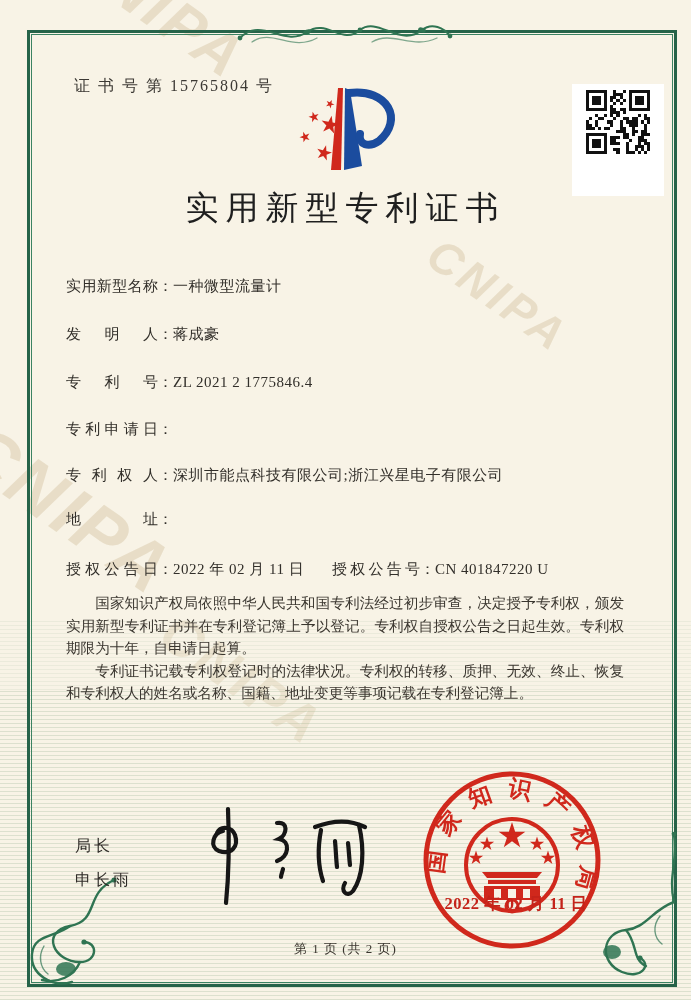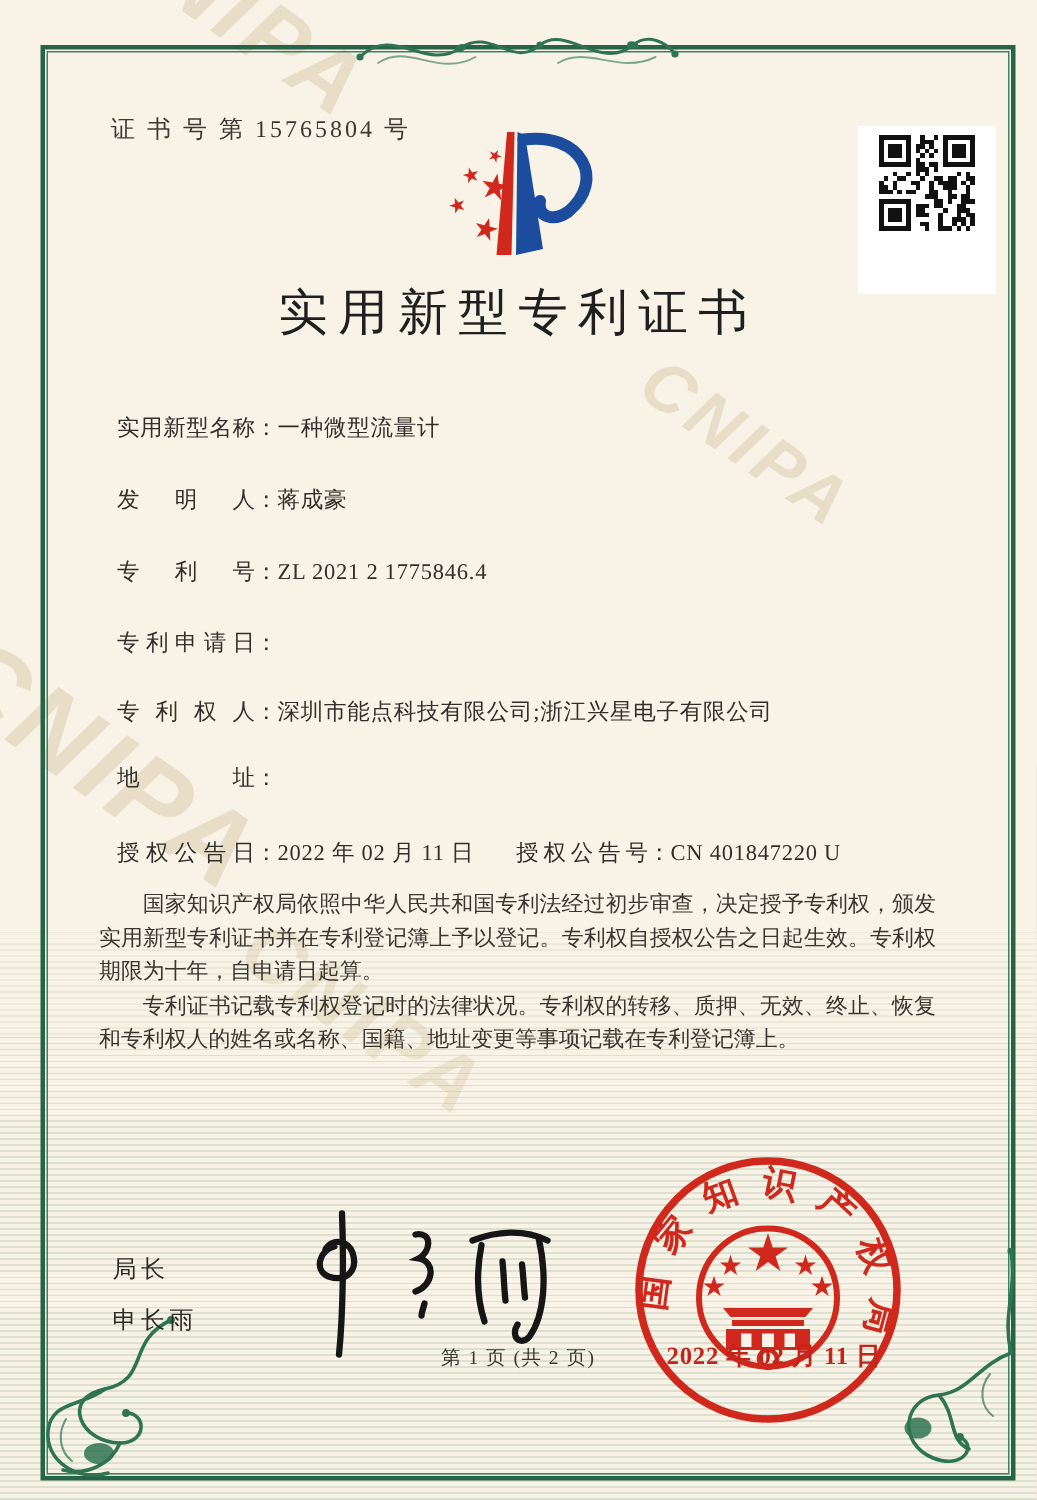--- a/index.html
+++ b/index.html
@@ -36,38 +36,38 @@
   .cert-no { position:absolute; left:74px; top:76px; font-size:16px; letter-spacing:2px; color:#3c3934; z-index:2; }
   .qr-box { position:absolute; left:572px; top:84px; width:92px; height:112px; background:#ffffff; z-index:2; }
   .qr-box svg { position:absolute; left:14px; top:6px; }
   .logo { position:absolute; left:288px; top:84px; z-index:2; }
   .title {
     position:absolute; left:0; right:0; top:186px; text-align:center; z-index:2;
     font-size:33px; font-weight:normal; letter-spacing:7px; color:#1f1f1f;
   }
   .frow {
     position:absolute; left:66px; width:558px; display:flex; align-items:flex-start;
-    font-size:15px; line-height:23px; z-index:2;margin-left:12px;
+    font-size:15px; line-height:23px; z-index:2;
   }
   .flabel { flex:0 0 92px; text-align:justify; text-align-last:justify; color:#322f2a; }
   .fcolon { flex:0 0 15px; }
   .fval { flex:1; letter-spacing:.5px; }
   .grant-pair { position:absolute; left:266px; top:0; display:flex; width:292px; }
   .grant-pair .flabel { flex:0 0 88px; }
   .paras { position:absolute; left:66px; top:592px; width:558px; z-index:2; font-size:14.6px; line-height:22.5px; color:#3a362f; text-align:justify; }
   .paras p { text-indent:2em; }
   .director { position:absolute; left:75px; top:836px; z-index:3; font-size:16px; letter-spacing:3px; color:#2e2b27; }
   .director div + div { margin-top:13px; }
   .signature { position:absolute; left:195px; top:803px; z-index:3; }
   .seal { position:absolute; left:422px; top:770px; z-index:3; }
   .seal-date {
     position:absolute; left:420px; top:893px; width:192px; text-align:center; z-index:4;
     color:#c4231a; font-size:16.5px; letter-spacing:.5px; font-weight:bold;
   }
-  .footer { position:absolute; left:0; right:0; top:896px; text-align:center; z-index:2; font-size:13px; letter-spacing:1px; color:#3a362f; }
+  .footer { position:absolute; left:0; right:0; top:940px; text-align:center; z-index:2; font-size:13px; letter-spacing:1px; color:#3a362f; }
   .orn { position:absolute; z-index:2; pointer-events:none; }
 </style>
 </head>
 <body>
 
 <div class="page">
 
   <div class="lines-soft"></div>
   <div class="lines"></div>
 

